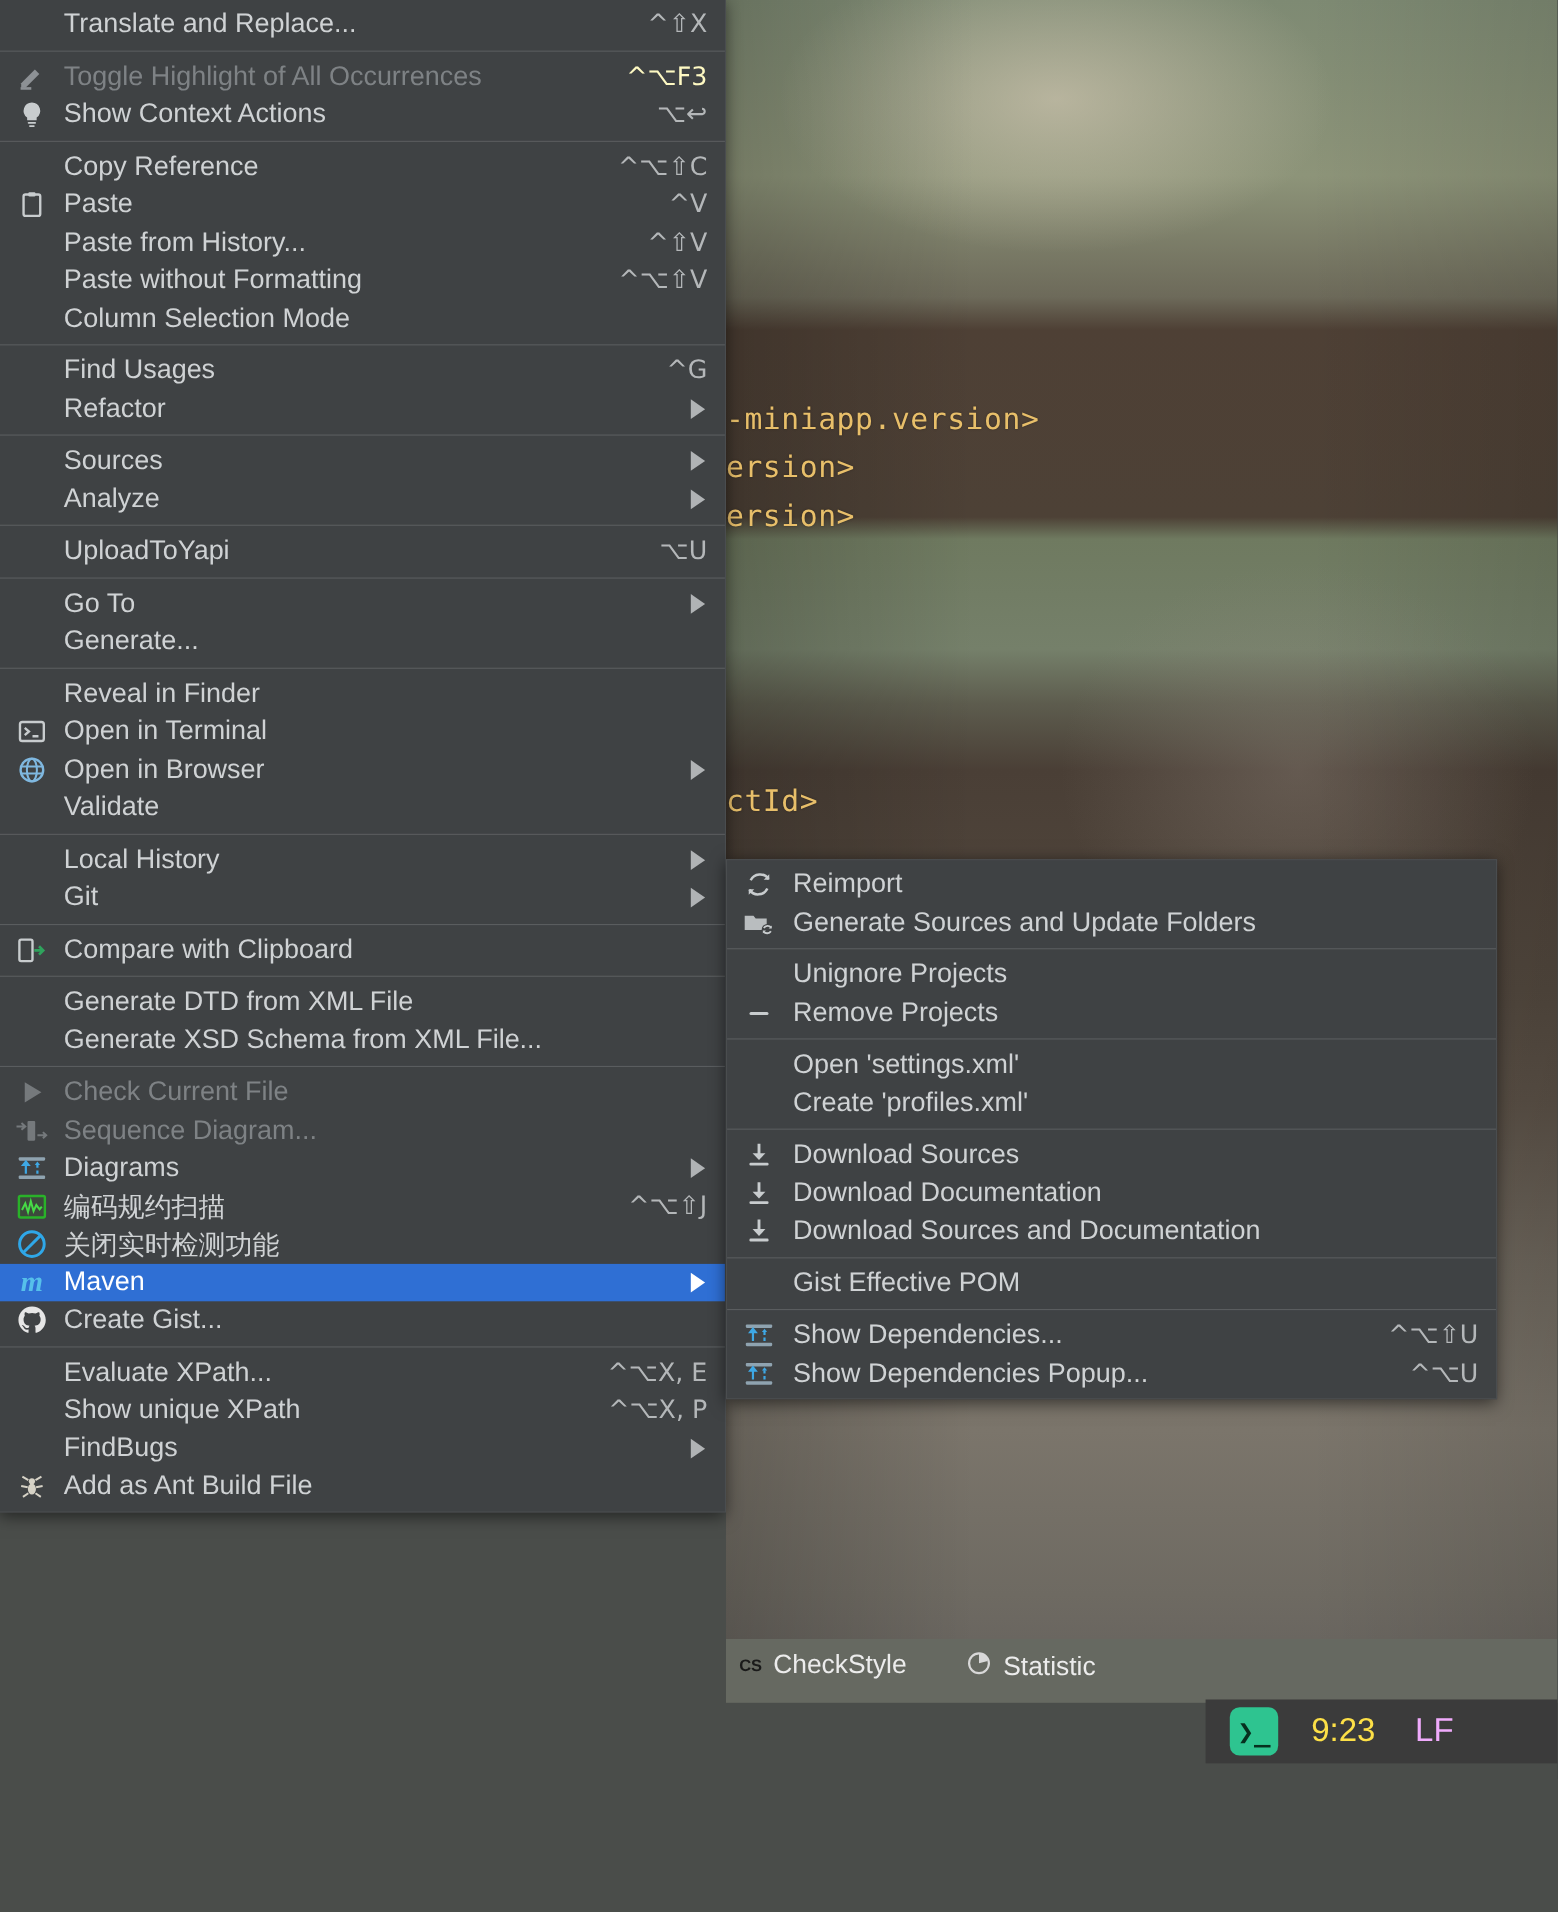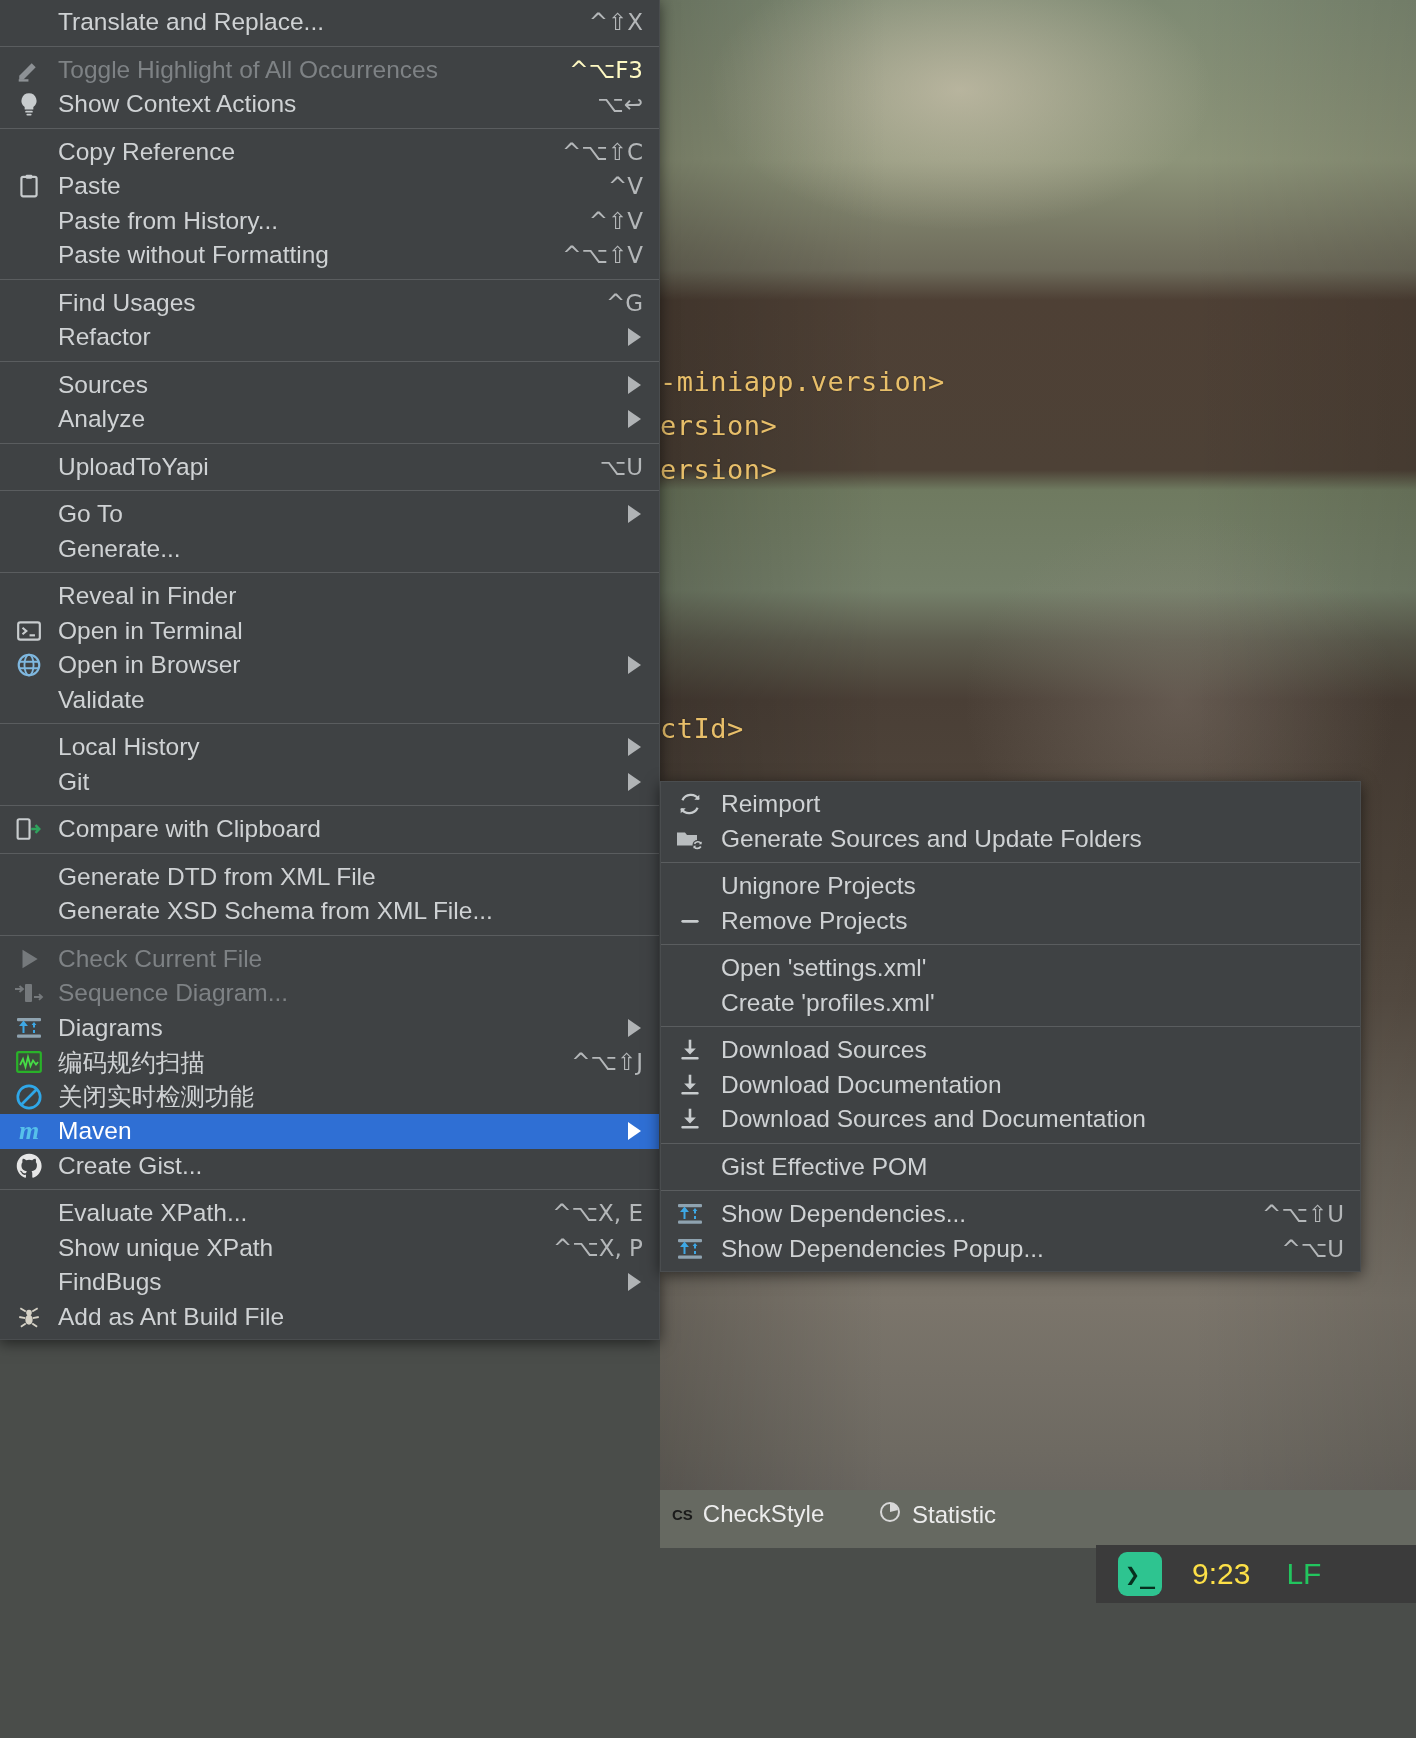--- a/index.html
+++ b/index.html
@@ -23,21 +23,21 @@
   .statusstrip{position:absolute;left:660px;top:1490px;width:756px;height:58px;
     background:rgba(120,122,112,.62);}
   .statusitem{position:absolute;top:1500px;font-size:24px;color:#ececec;
     display:flex;align-items:center;gap:10px;}
   .taskbar{position:absolute;left:1096px;top:1545px;width:320px;height:58px;
     background:#3b3b3b;display:flex;align-items:center;}
   .termicon{width:44px;height:44px;border-radius:9px;background:#2ec490;
     color:#07301f;font-size:25px;font-weight:bold;display:flex;align-items:center;
     justify-content:center;margin-left:22px;font-family:"DejaVu Sans Mono",monospace;}
   .clock{color:#fde047;font-size:30px;margin-left:30px;}
-  .lf{color:#22c55e;font-size:30px;margin-left:36px;}
+  .lf{color:#f0abfc;font-size:30px;margin-left:36px;}
 
   
   .menu{position:absolute;background:#3f4244;box-shadow:0 3px 14px rgba(0,0,0,.55);
     border:1px solid #4a4d4f;box-sizing:border-box;}
   #ctxmenu{left:-1px;top:-1px;width:661px;}
   #submenu{left:660px;top:781px;width:701px;}
   .sep{height:1px;background:#5a5d5f;margin:6px 0;}
   .mi{position:relative;height:34.5px;display:flex;align-items:center;
     color:#cfd2d4;font-size:24.5px;white-space:nowrap;cursor:default;}
   .mi.sel{background:#2f6fd4;color:#ffffff;}
@@ -138,20 +138,23 @@
       <span class="sc">^V</span>
     </div>
     <div class="mi">
       <span class="lbl">Paste from History...</span>
       <span class="sc">^⇧V</span>
     </div>
     <div class="mi">
       <span class="lbl">Paste without Formatting</span>
       <span class="sc">^⌥⇧V</span>
     </div>
+    <div class="mi">
+      <span class="lbl">Column Selection Mode</span>
+    </div>
     <div class="sep"></div>
     <div class="mi">
       <span class="lbl">Find Usages</span>
       <span class="sc">^G</span>
     </div>
     <div class="mi">
       <span class="lbl">Refactor</span>
       <span class="arr"></span>
     </div>
     <div class="sep"></div>

